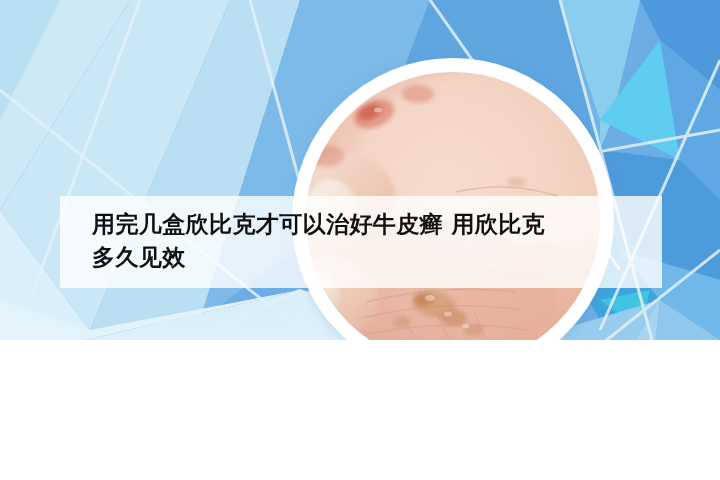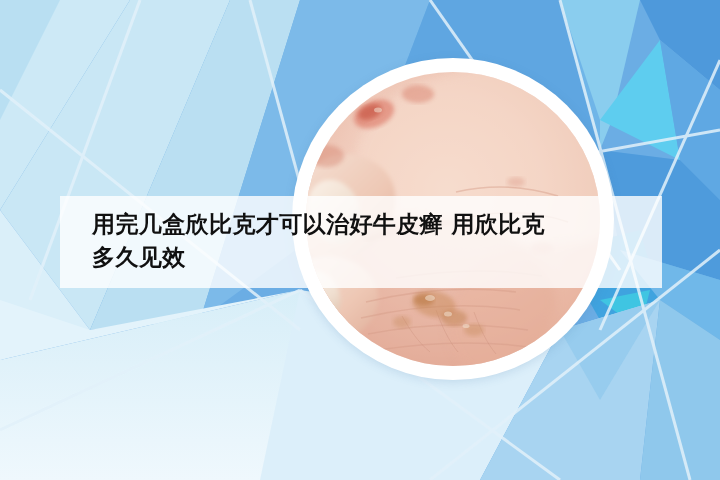--- a/index.html
+++ b/index.html
@@ -7,21 +7,21 @@
     padding: 0;
     background: #ffffff;
   }
   body {
     font-family: "Liberation Sans", "DejaVu Sans", sans-serif;
   }
 
   #stage {
     position: relative;
     width: 720px;
-    height: 480px;
+    height: 340px;
     overflow: hidden;
     background: #6FB0E4;
   }
 
   
   #bg-art {
     position: absolute;
     inset: 0;
     width: 720px;
     height: 480px;

